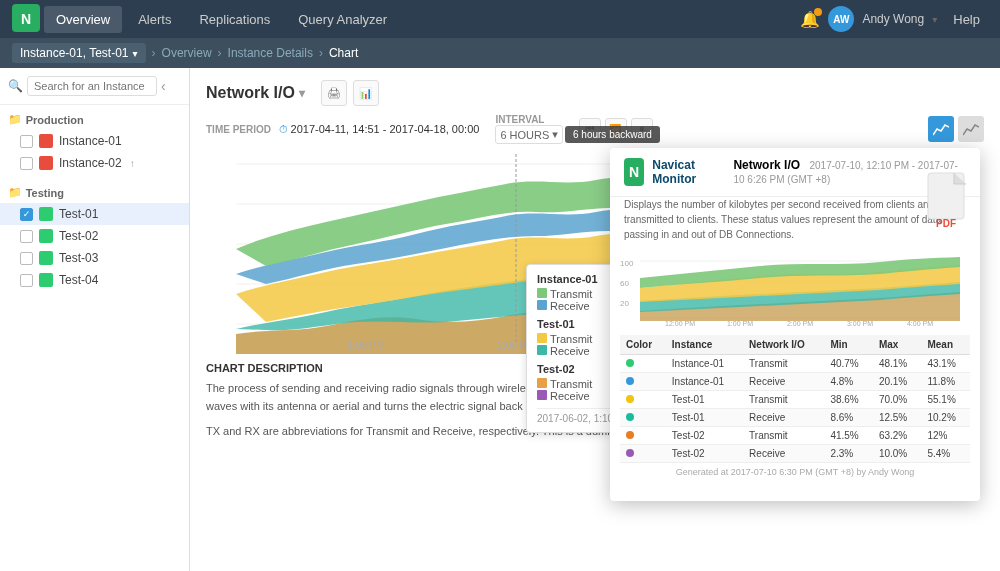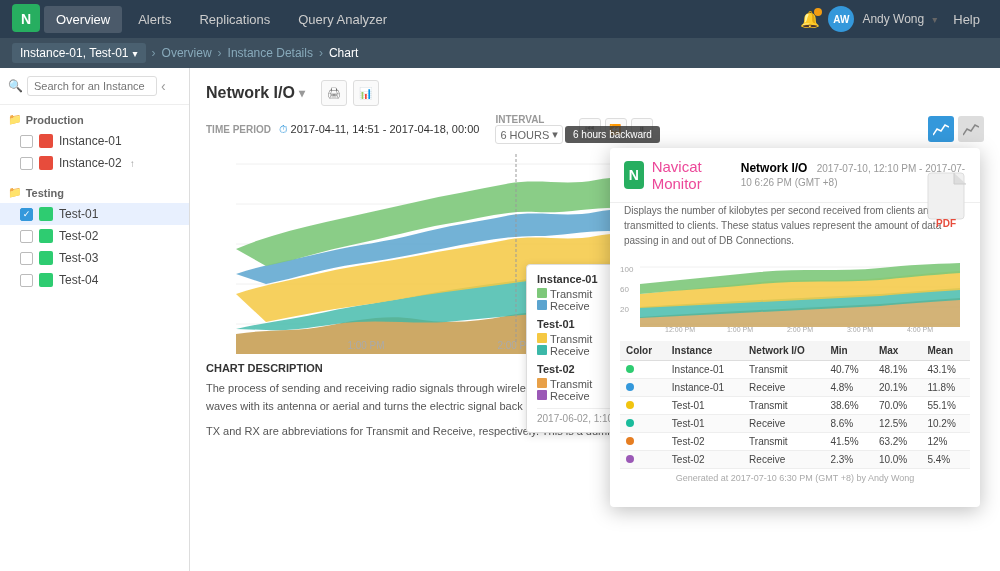--- a/index.html
+++ b/index.html
@@ -162,21 +162,21 @@
       width: 370px;
       background: white;
       border-radius: 4px;
       box-shadow: 0 4px 20px rgba(0,0,0,0.25);
       overflow: hidden;
       z-index: 20;
     }
     .pdf-header {
       display: flex; align-items: center; gap: 8px; padding: 10px 14px; border-bottom: 1px solid #eee;
     }
-    .pdf-title { font-size: 15px; font-weight: 400; color: #ec4899; }
+    .pdf-title { font-size: 12px; font-weight: 700; color: #0c4a6e; }
     .pdf-chart-area { padding: 6px 10px; }
     .pdf-description { padding: 0 14px 8px; font-size: 10px; color: #666; line-height: 1.5; }
     .pdf-table { width: 100%; border-collapse: collapse; font-size: 10px; }
     .pdf-table th { background: #f5f5f5; padding: 4px 6px; text-align: left; color: #333; font-weight: 600; border-bottom: 1px solid #ddd; }
     .pdf-table td { padding: 3px 6px; border-bottom: 1px solid #eee; color: #444; }
     .pdf-table tr:nth-child(even) td { background: #fafafa; }
     .pdf-icon { position: absolute; right: 14px; top: 8px; }
     .pdf-doc-icon { font-size: 32px; color: #ccc; display: flex; flex-direction: column; align-items: center; margin-top: 16px; }
     .pdf-doc-label { font-size: 10px; font-weight: 700; color: #e74c3c; margin-top: -2px; }
 

